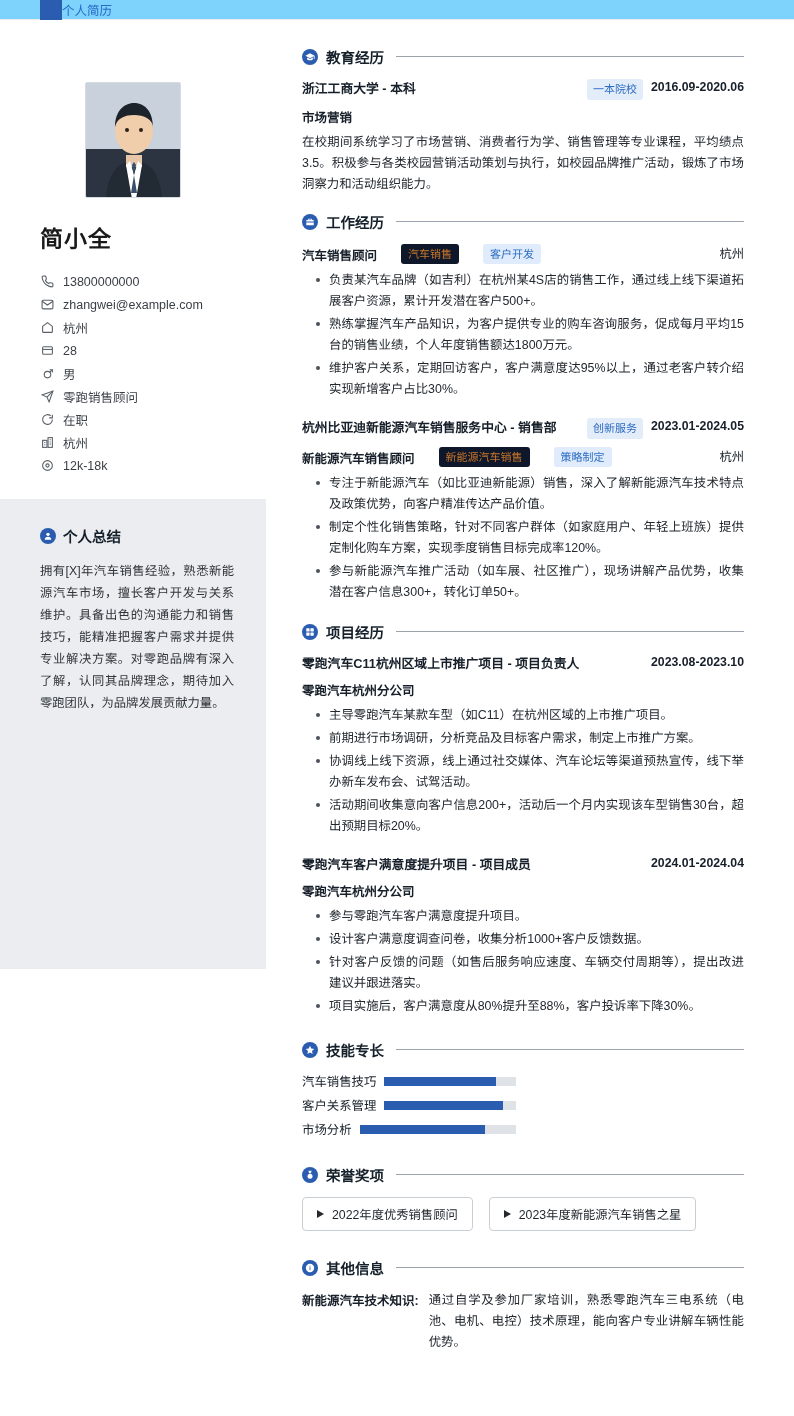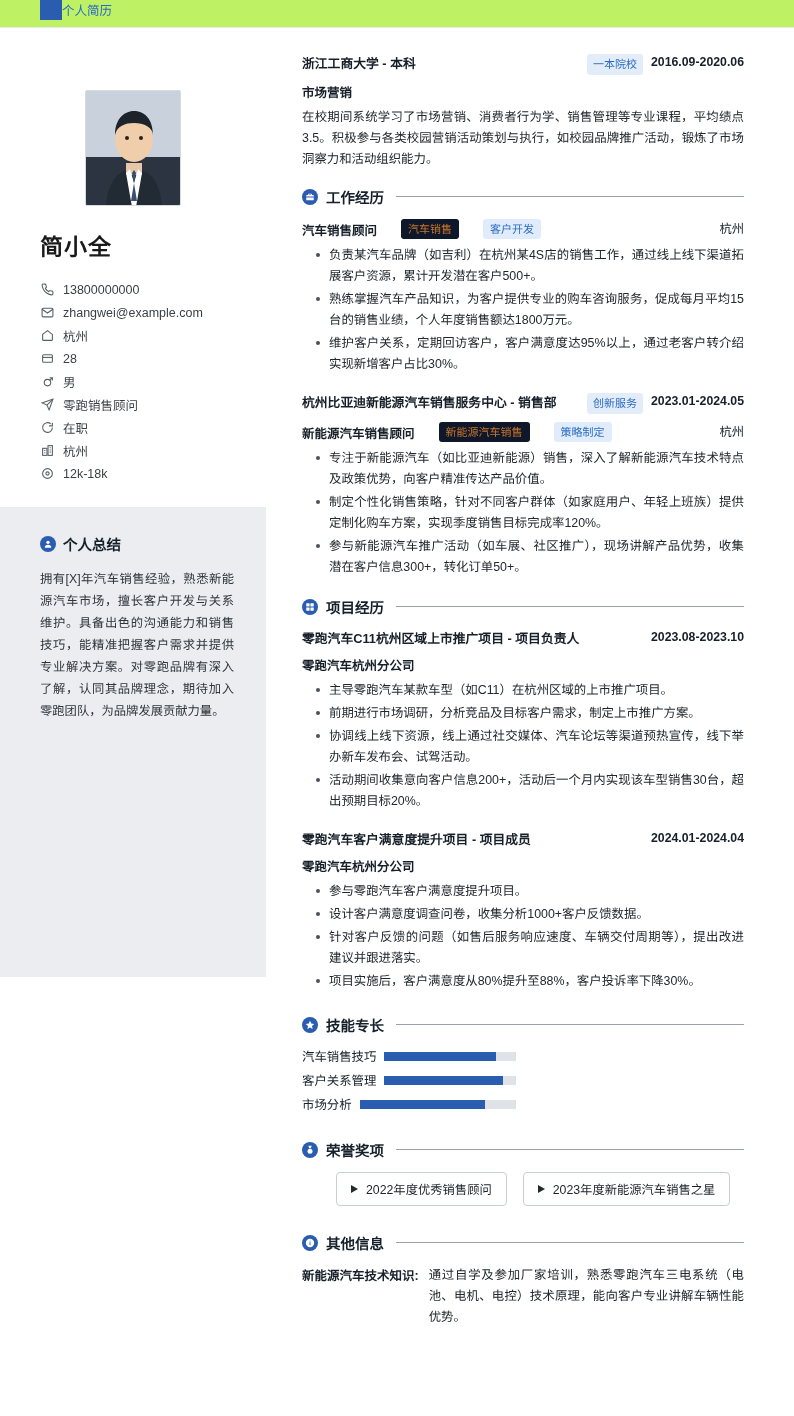--- a/index.html
+++ b/index.html
@@ -13,22 +13,22 @@
   .page {
     position: relative;
     width: 794px;
     min-height: 1416px;
     background: #ffffff;
     overflow: hidden;
   }
   
   .topbar {
     position: relative;
-    height: 28px;
-    background: #bef264;
+    height: 20px;
+    background: #7dd3fc;
     border-bottom: 1px solid #e8eaed;
   }
   .topbar-accent {
     position: absolute;
     left: 40px; top: 0;
     width: 22px; height: 20px;
     background: #2a5db0;
   }
   .topbar-title {
     position: absolute;
@@ -266,21 +266,20 @@
     position: absolute;
     left: 0; top: 0; bottom: 0;
     background: #2a5db0;
   }
   
   .awards {
     display: flex;
     gap: 16px;
     margin-top: 6px;
     flex-wrap: wrap;
-    margin-left: 34px;
   }
   .award {
     border: 1px solid #c9ced4;
     border-radius: 4px;
     padding: 7px 14px;
     font-size: 12.3px;
     color: #1d242b;
     display: flex;
     align-items: center;
     gap: 8px;
@@ -438,20 +437,30 @@
           </span>
           <span>个人总结</span>
         </div>
         <div class="summary-text">拥有[X]年汽车销售经验，熟悉新能源汽车市场，擅长客户开发与关系维护。具备出色的沟通能力和销售技巧，能精准把握客户需求并提供专业解决方案。对零跑品牌有深入了解，认同其品牌理念，期待加入零跑团队，为品牌发展贡献力量。</div>
       </div>
     </aside>
 
     <main class="main">
 
       <section class="section">
+        <div class="section-head">
+          <span class="cbadge">
+            <svg width="10" height="10" viewBox="0 0 24 24" fill="#fff">
+                <path d="M12 3L1 9l11 6 9-4.9V17h2V9z"></path>
+                <path d="M5 13v4c0 1.7 3.1 3 7 3s7-1.3 7-3v-4l-7 3.8z"></path>
+              </svg>
+          </span>
+          <span class="section-title">教育经历</span>
+          <span class="section-rule"></span>
+        </div>
 
         <div class="entry">
           <div class="entry-row">
             <div class="entry-title">浙江工商大学 - 本科</div>
             <div class="tag-blue">一本院校</div>
             <div class="entry-date">2016.09-2020.06</div>
           </div>
           <div class="plain-sub">市场营销</div>
           <div class="para">在校期间系统学习了市场营销、消费者行为学、销售管理等专业课程，平均绩点3.5。积极参与各类校园营销活动策划与执行，如校园品牌推广活动，锻炼了市场洞察力和活动组织能力。</div>
         </div>

